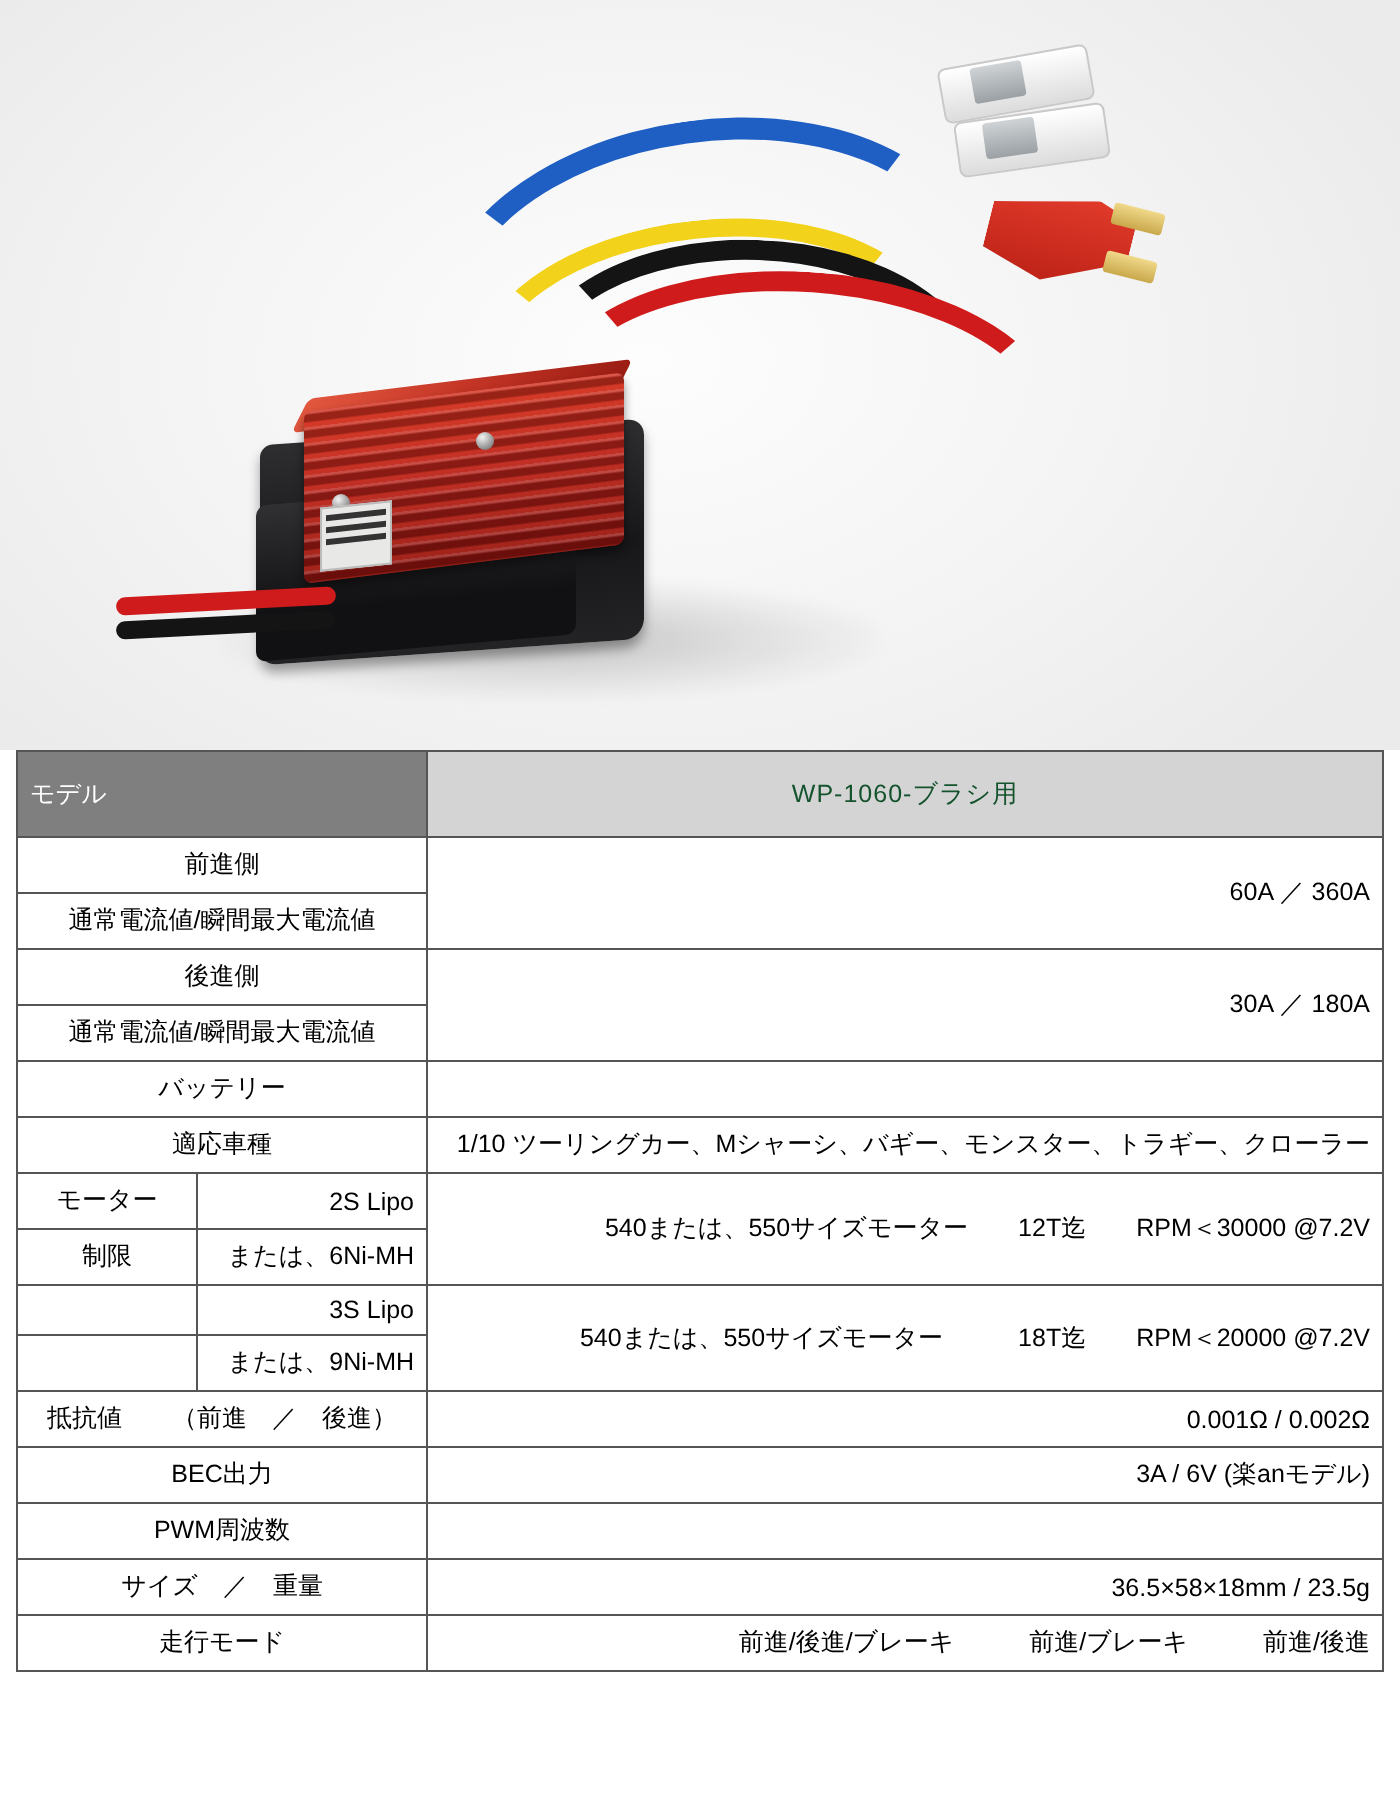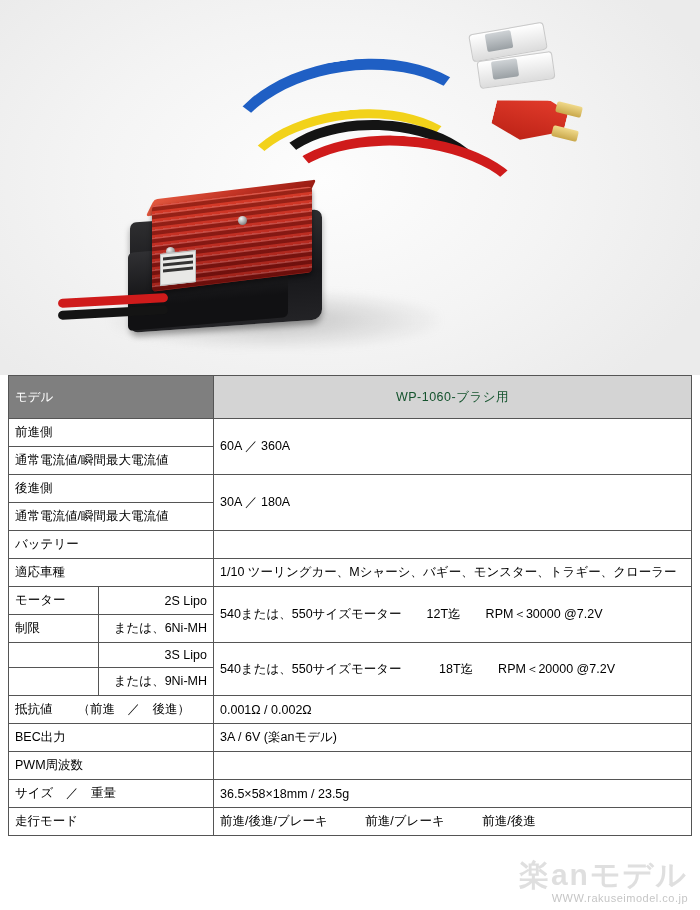--- a/index.html
+++ b/index.html
@@ -220,22 +220,22 @@
     font-size: 13px;
   }
   .hdr-right {
     background: #d4d4d4;
     color: #14532d;
     font-weight: bold;
     text-align: center;
     font-size: 13.5px;
     letter-spacing: .5px;
   }
-  .lbl { text-align: left; font-size: 12.5px; }
-  .ctr { text-align: left; }
+  .lbl { text-align: center; font-size: 12.5px; }
+  .ctr { text-align: right; }
   .tall { height: 32px; }
   .sub { text-align: right; font-size: 12.5px; }
 
   
   .watermark {
     position: absolute;
     right: 12px;
     bottom: 6px;
     text-align: right;
     pointer-events: none;
@@ -374,18 +374,14 @@
           <td class="ctr">36.5×58×18mm / 23.5g</td>
         </tr>
         <tr>
           <td class="lbl" colspan="2">走行モード</td>
           <td class="ctr">前進/後進/ブレーキ　　　前進/ブレーキ　　　前進/後進</td>
         </tr>
       </tbody>
     </table>
   </div>
 
-  <div class="watermark">
-    <div class="wm-jp">楽anモデル</div>
-    <div class="wm-url">WWW.rakuseimodel.co.jp</div>
-  </div>
 
 </div>
 
 </body></html>

